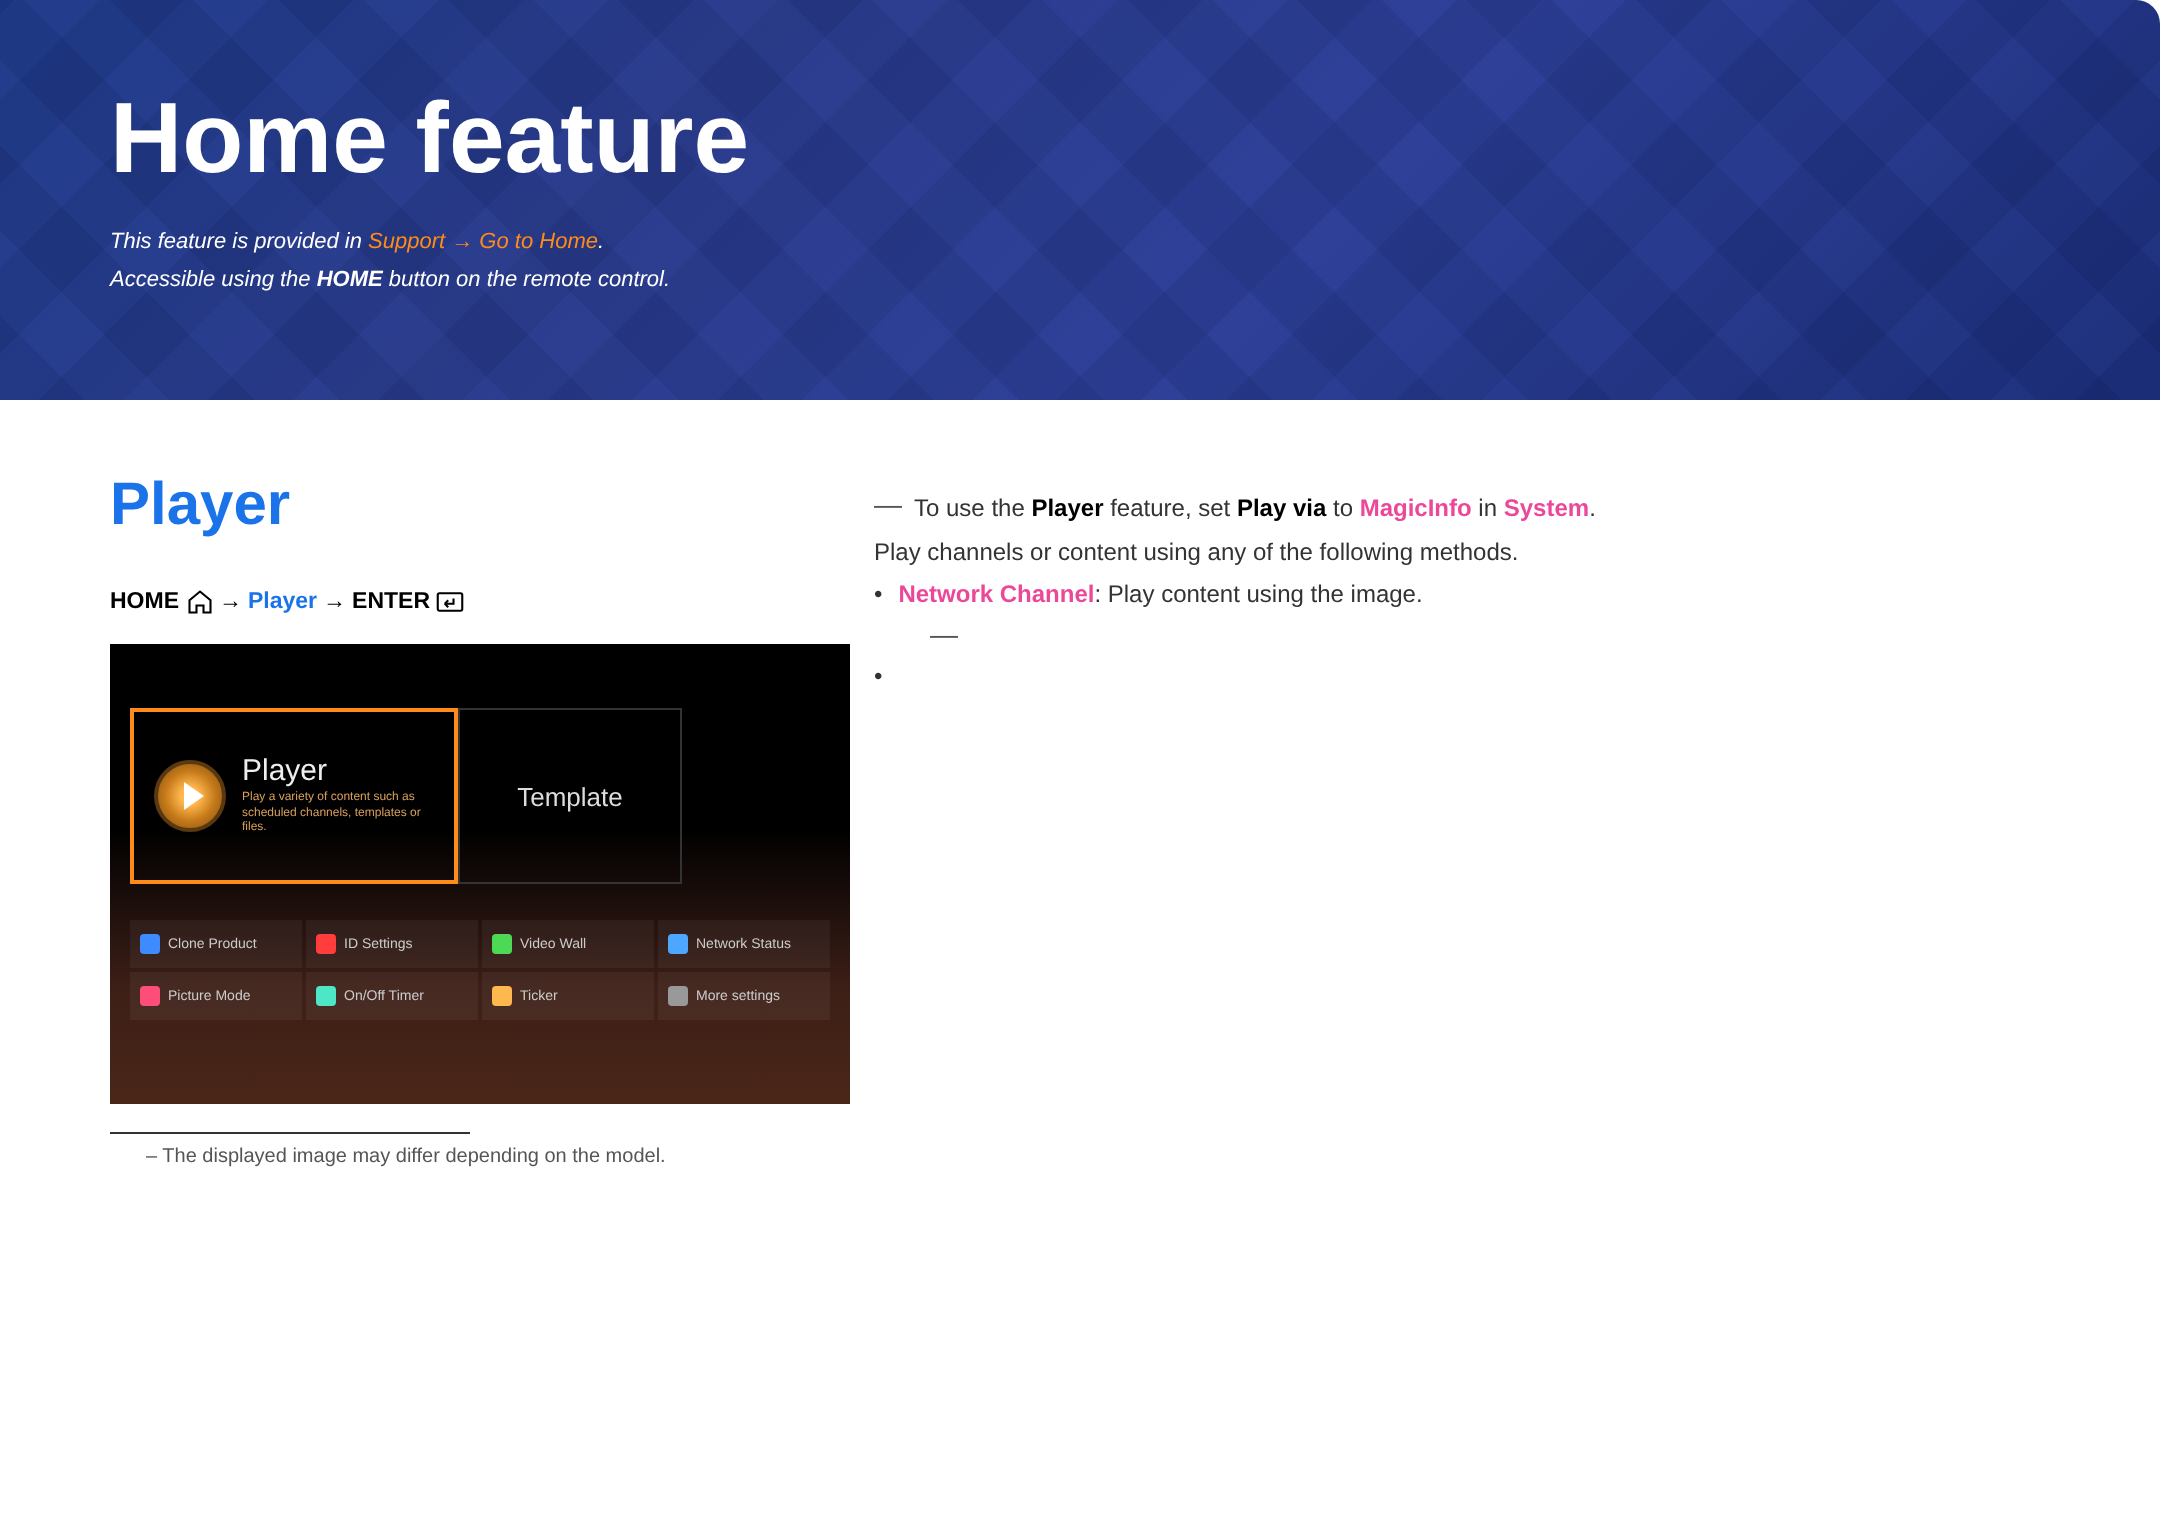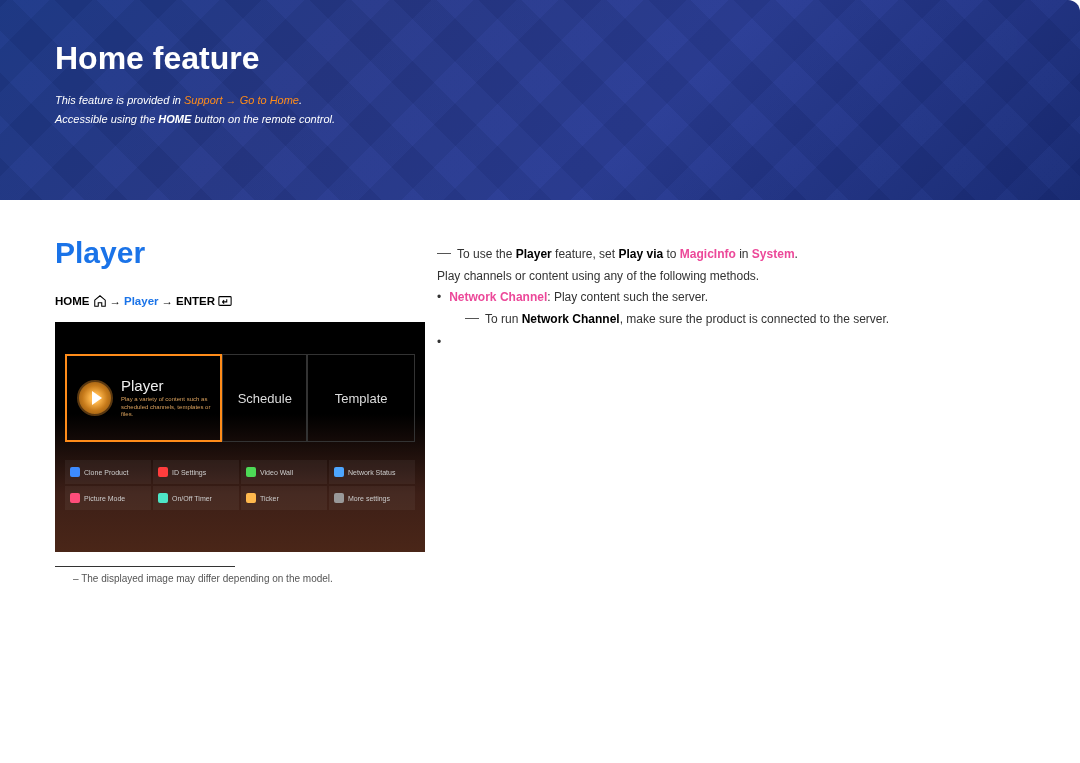--- a/index.html
+++ b/index.html
@@ -16,21 +16,21 @@
 .header-band::before {
   content: "";
   position: absolute;
   inset: 0;
   background-image:
     repeating-linear-gradient(45deg, rgba(0,0,0,0.1) 0 30px, rgba(255,255,255,0.02) 30px 60px),
     repeating-linear-gradient(-45deg, rgba(0,0,0,0.1) 0 30px, rgba(255,255,255,0.02) 30px 60px);
   opacity: 0.5;
 }
 .header-inner { position: relative; z-index: 1; }
-.page-title { color: #fff; font-size: 32px; font-weight: bold; margin-bottom: 14px; }
+.page-title { color: #fff; font-size: 50px; font-weight: bold; margin-bottom: 14px; }
 .desc-line { color: #fff; font-size: 11px; line-height: 1.7; font-style: italic; }
 .desc-line .highlight { color: #ff8c1a; }
 .desc-line .bold { font-weight: bold; }
 .content { display: flex; padding: 36px 55px 0 55px; gap: 12px; }
 .left-col { width: 370px; flex-shrink: 0; }
 .section-title { color: #1a73e8; font-size: 30px; font-weight: 600; margin-bottom: 24px; }
 .nav-path { font-size: 11.5px; font-weight: bold; color: #000; margin-bottom: 14px; display:flex; align-items:center; gap:3px;}
 .nav-path .player-link { color: #1a73e8; }
 .nav-path .house-icon, .nav-path .enter-icon {
   display: inline-block; width: 14px; height: 14px; vertical-align: middle;
@@ -118,23 +118,20 @@
 
     <div class="screenshot">
       <div class="tile-row">
         <div class="tile player">
           <div class="play-circle"></div>
           <div class="tile-text">
             <div class="tile-title">Player</div>
             <div class="tile-sub">Play a variety of content such as scheduled channels, templates or files.</div>
           </div>
         </div>
-        <div class="tile schedule">
-          <span>Schedule</span>
-        </div>
         <div class="tile template">
           <span>Template</span>
         </div>
       </div>
       <div id="grid-container">
           <div class="grid-row">
             <div class="grid-cell">
               <div class="grid-icon" style="background: rgb(61, 139, 255); border-radius: 2px;"></div>
               <span>Clone Product</span>
             </div>
@@ -181,23 +178,22 @@
   <div class="right-col">
     <div class="note-line">
       <span class="dash">―</span>
       <span>
         <span>To use the </span><span class="blk-bold">Player</span><span> feature, set </span><span class="blk-bold">Play via</span><span> to </span><span class="orange-bold">MagicInfo</span><span> in </span><span class="orange-bold">System</span><span>.</span>
       </span>
     </div>
     <div>Play channels or content using any of the following methods.</div>
     <div class="bullet">
       <span class="dot">•</span>
-      <span><span class="orange-bold">Network Channel</span><span>: Play content such the server.</span></span>
+      <span><span class="orange-bold">Network Channel</span><span>: Play content using the image.</span></span>
     </div>
     <div class="note-line indent">
       <span class="dash">―</span>
-      <span><span>To run </span><span class="blk-bold">Network Channel</span><span>, make sure the product is connected to the server.</span></span>
     </div>
     <div class="bullet">
       <span class="dot">•</span>
     </div>
   </div>
 </div>
 
 </body></html>

